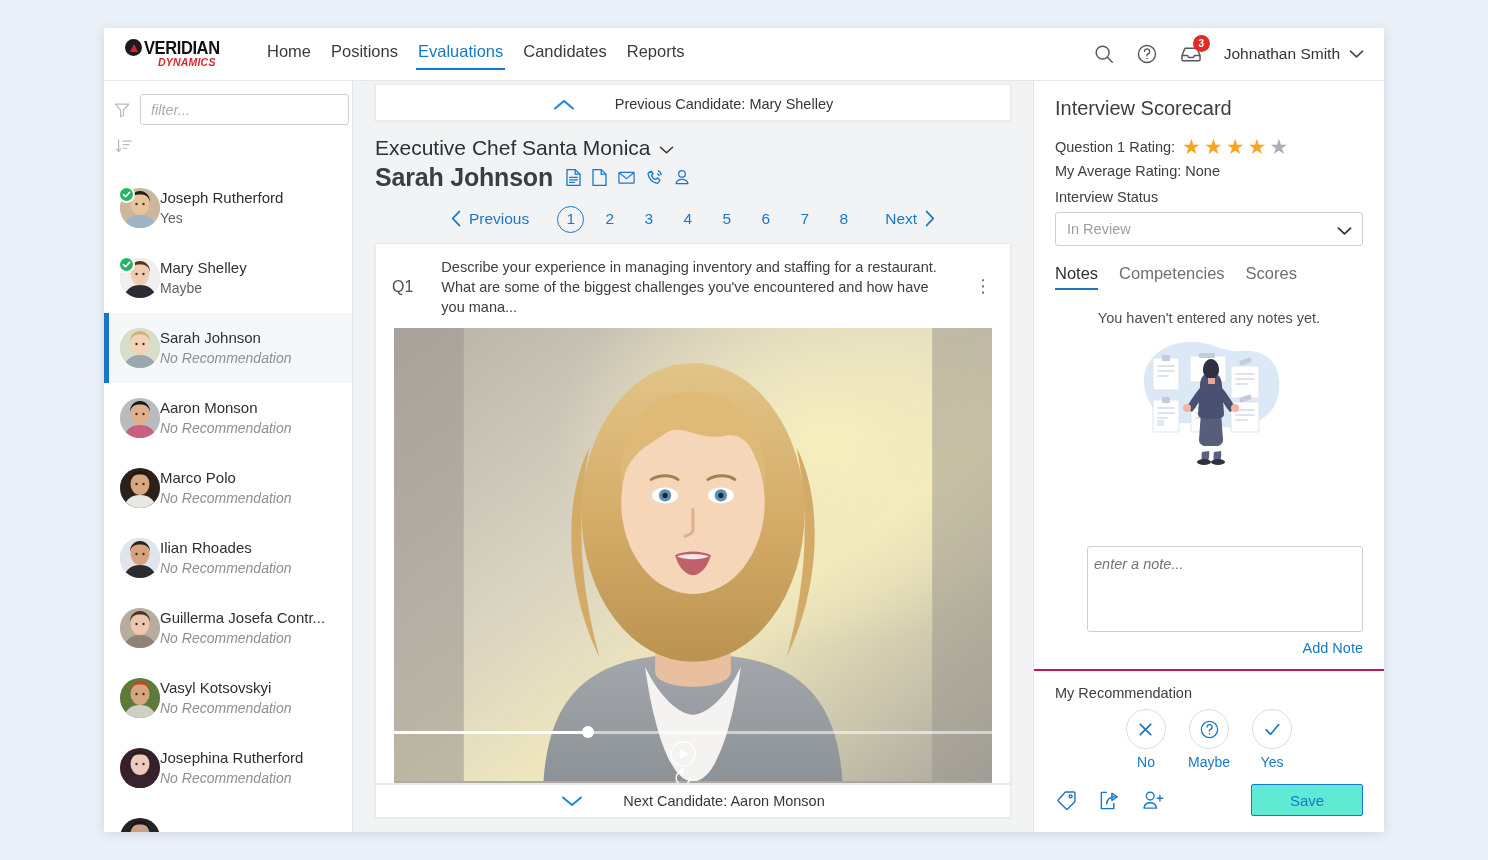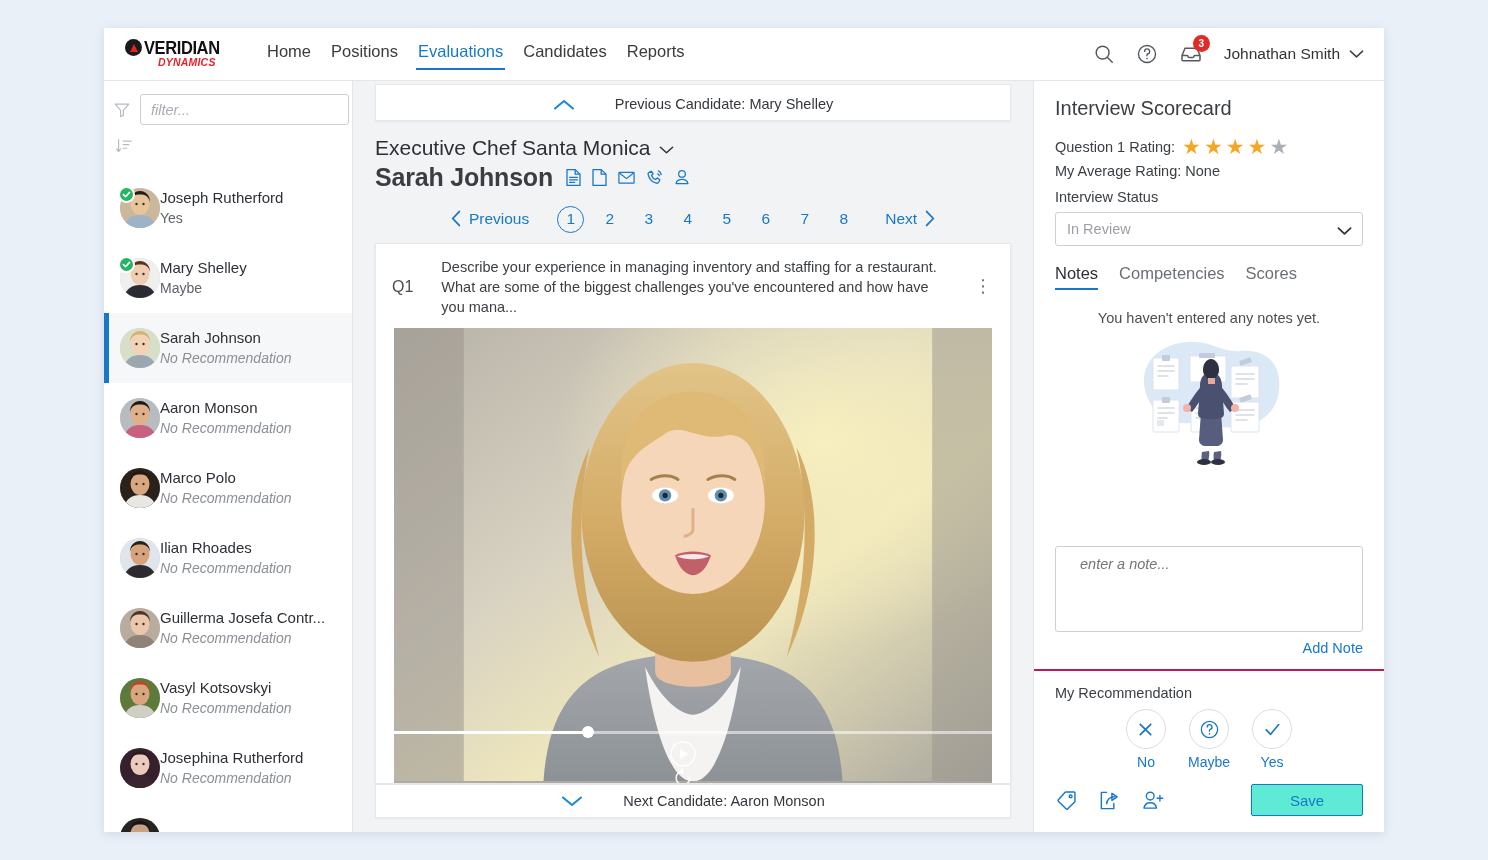--- a/index.html
+++ b/index.html
@@ -197,22 +197,22 @@
   .rp-tabs { display:flex; gap:21px; padding:18px 21px 0 21px; }
   .rp-tab { font-size:16.5px; color:#6b7076; padding-bottom:7px; cursor:pointer; position:relative;}
   .rp-tab.active { color:#2c3036; }
   .rp-tab.active::after { content:""; position:absolute; left:0; right:0; bottom:0; height:2.5px; background:#1878c8;}
 
   .notes-body { flex:1; display:flex; flex-direction:column; padding:0 21px; min-height:0;}
   .notes-empty { text-align:center; font-size:14.5px; color:#4a4e53; margin-top:20px;}
   .illus { align-self:center; margin-top:2px; }
   .note-box {
     margin-top:auto; border:1px solid #ccd0d5; border-radius:3px;
-    height:86px; padding:9px 24px; font-size:14.5px; color:#9b9fa5;
-    font-style:italic; font-family:"Liberation Sans", sans-serif; resize:none; outline:none;
+    height:86px; padding:9px 6px; font-size:14.5px; color:#9b9fa5;
+    font-style:italic; font-family:"Liberation Sans", sans-serif; resize:none; outline:none;margin-left:32px;
   }
   .add-note { text-align:right; color:#1878c8; font-size:14.5px; padding:8px 0 13px 0; cursor:pointer;}
 
   .rec-sec { border-top:2px solid #be185d; padding:14px 21px 16px 21px; }
   .rec-title { font-size:14.5px; color:#3c4045; margin-bottom:8px;}
   .rec-opts { display:flex; justify-content:center; gap:22px; margin-bottom:14px;}
   .rec-opt { display:flex; flex-direction:column; align-items:center; gap:5px; cursor:pointer;}
   .rec-circle {
     width:40px; height:40px; border-radius:50%; border:1px solid #d9dde1;
     display:flex; align-items:center; justify-content:center; color:#1878c8;

